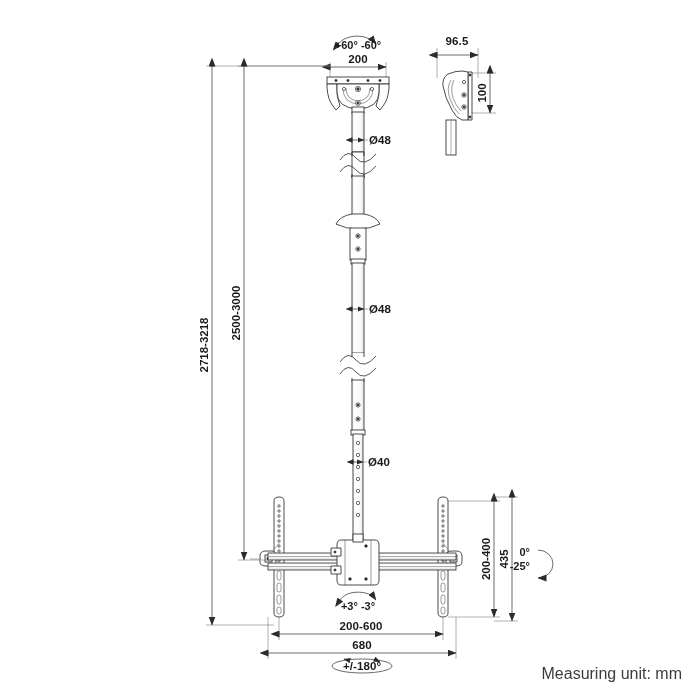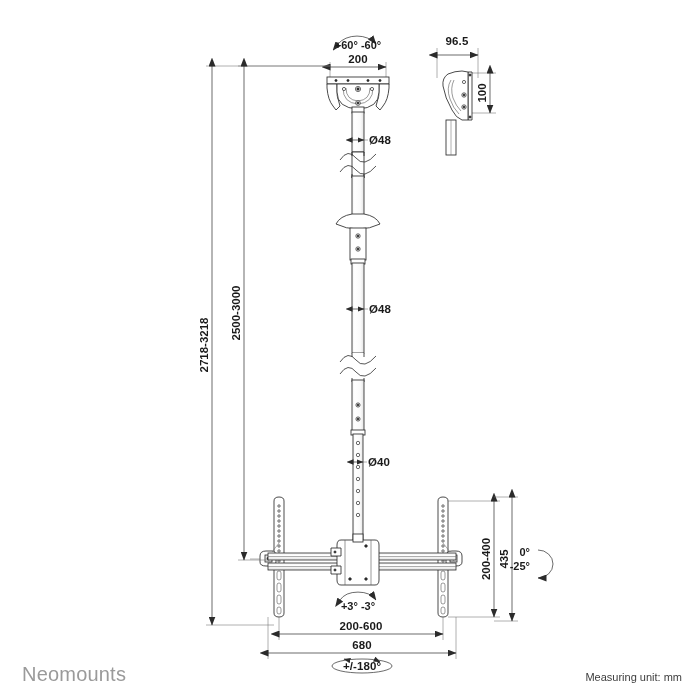--- a/index.html
+++ b/index.html
@@ -52,21 +52,21 @@
     font-size: 20px;
     color: #9a9a9a;
     letter-spacing: 0.2px;
     font-weight: 400;
   }
   .footer-unit {
     position: absolute;
     right: 18px;
     bottom: 17px;
     font-family: "Liberation Sans", sans-serif;
-    font-size: 11px;
+    font-size: 16px;
     color: #3c3c3c;
   }
   .ln { stroke: #2b2b2b; fill: none; }
   .dim { stroke: #2b2b2b; stroke-width: 0.7; fill: none; }
   .ext { stroke: #6e6e6e; stroke-width: 0.55; fill: none; }
   .part { stroke: #2b2b2b; stroke-width: 0.85; fill: #ffffff; }
   .partlite { stroke: #555; stroke-width: 0.6; fill: #ffffff; }
   .hole { stroke: #2b2b2b; stroke-width: 0.7; fill: #ffffff; }
   .holed { stroke: #2b2b2b; stroke-width: 0.7; fill: #2b2b2b; }
   .shade { fill: #ececec; stroke: #2b2b2b; stroke-width: 0.8; }
@@ -381,16 +381,15 @@
     <text class="dimtext-v" x="486" y="93" text-anchor="middle" transform="rotate(-90 486 93)">100</text>
     <text class="angletext" x="358" y="610" text-anchor="middle">+3° -3°</text>
     <text class="angletext" x="530" y="556" text-anchor="end">0°</text>
     <text class="angletext" x="530" y="570" text-anchor="end">-25°</text>
     <text class="dimtext" x="361" y="630" text-anchor="middle">200-600</text>
     <text class="dimtext" x="362" y="649" text-anchor="middle">680</text>
     <text class="dimtext" x="362" y="670" text-anchor="middle">+/-180°</text>
 
   </svg>
 
-  <div class="footer-brand">Neomounts</div>
   <div class="footer-unit">Measuring unit: mm</div>
 
 </div>
 
 </body></html>

